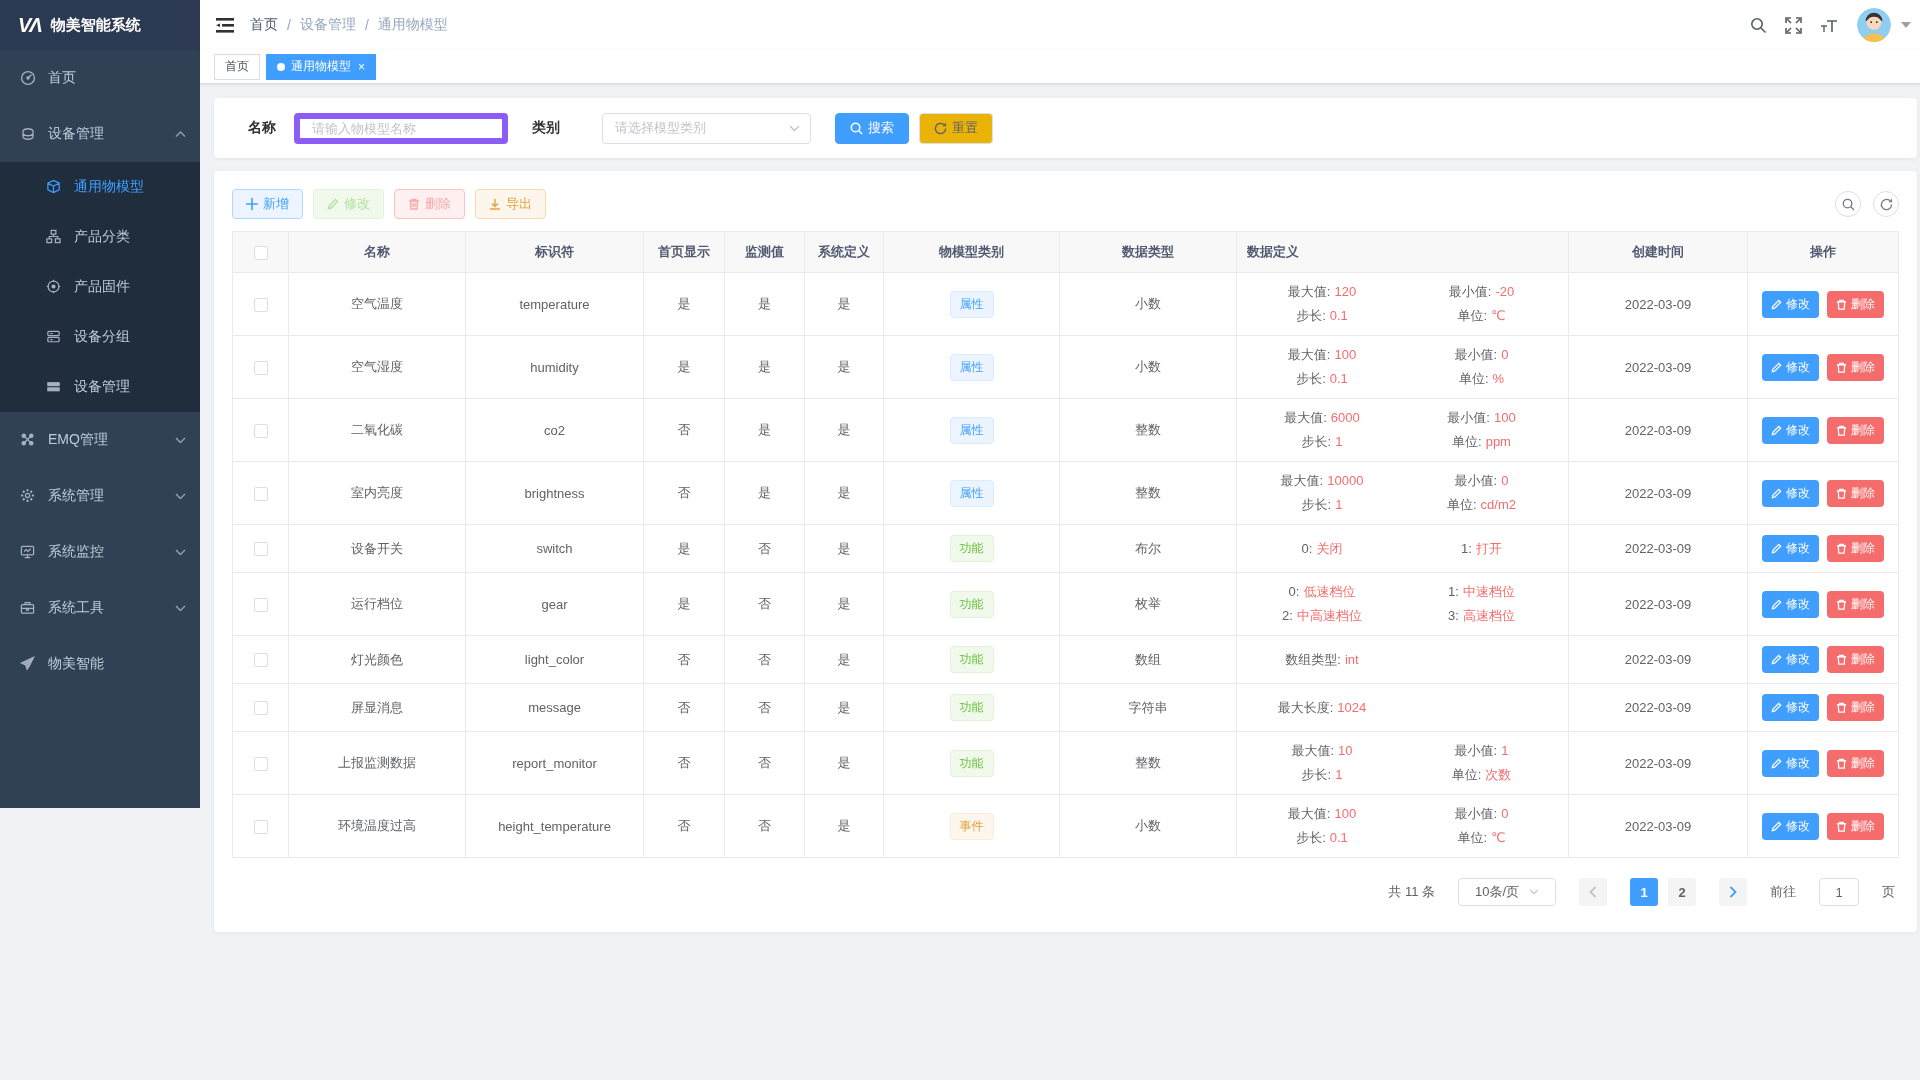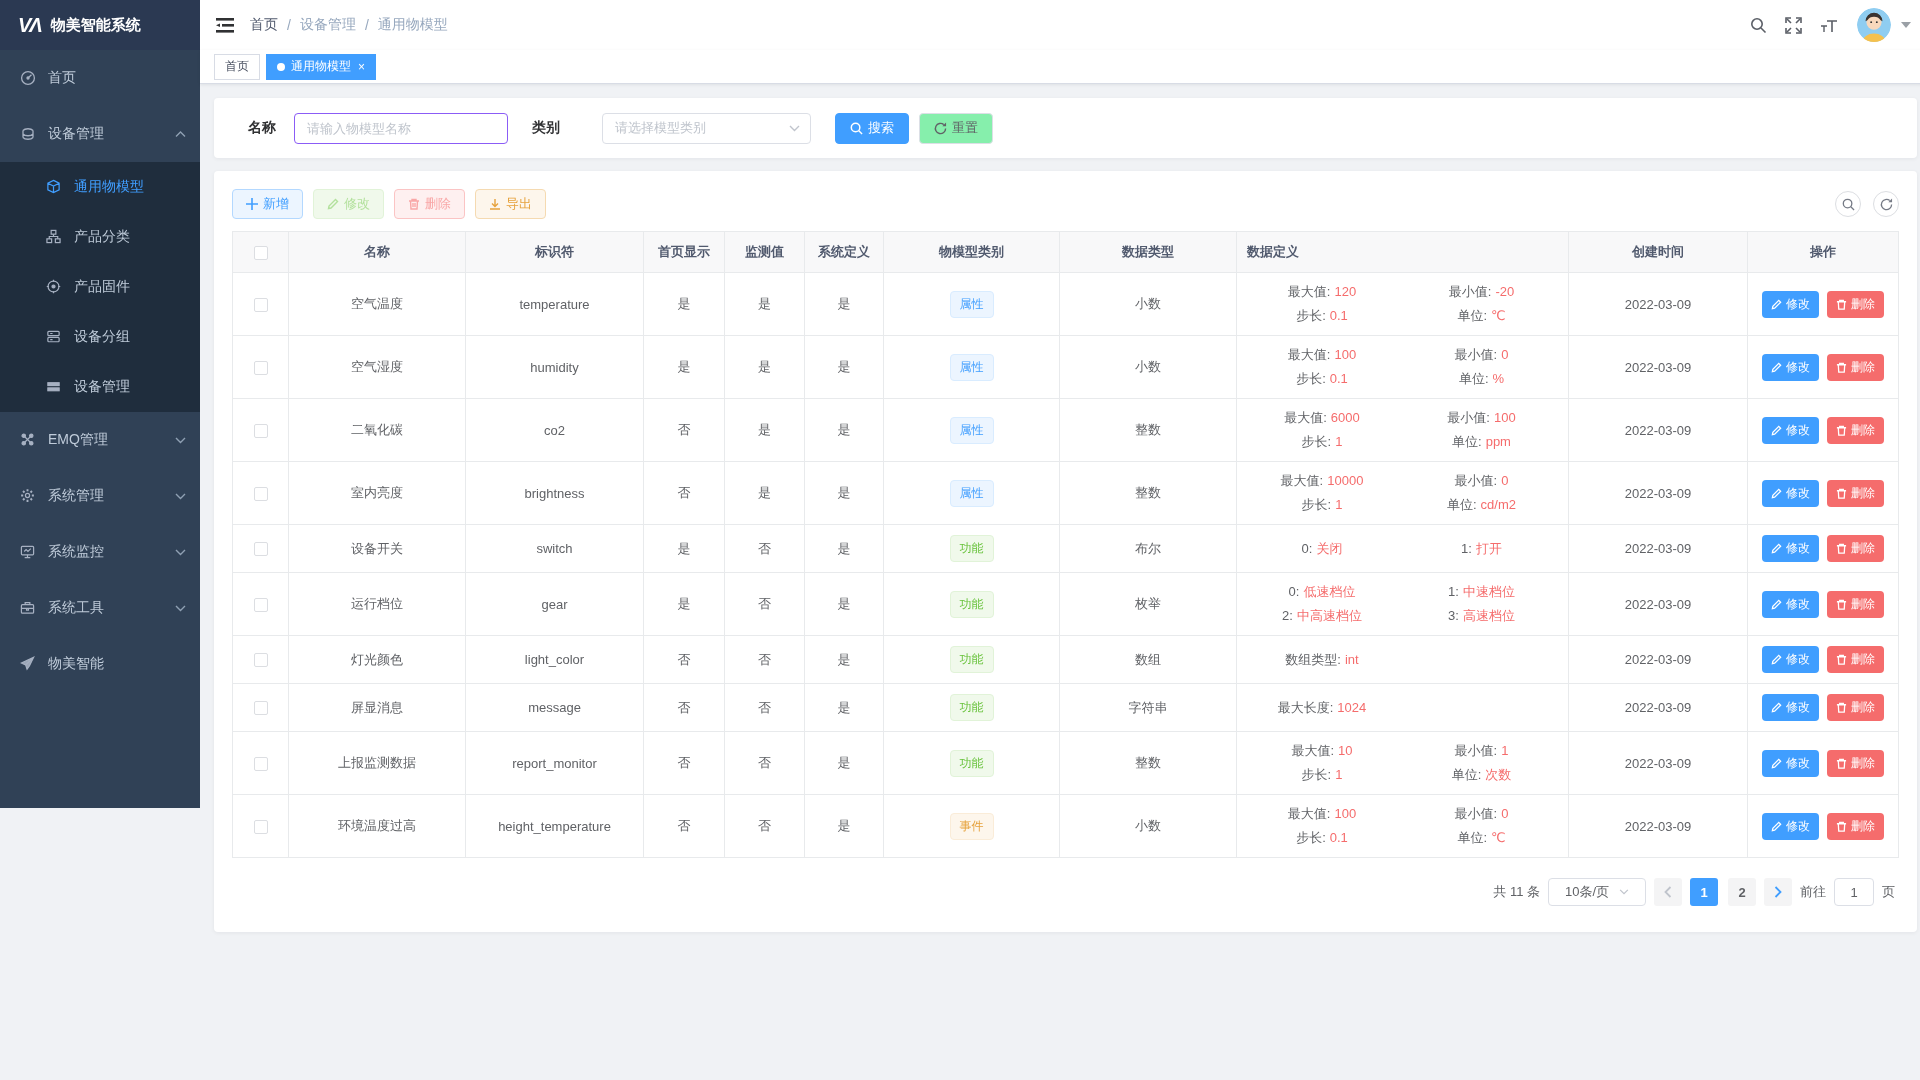--- a/index.html
+++ b/index.html
@@ -41,28 +41,28 @@
   .tag-tab.active { background:#409eff; border-color:#409eff; color:#fff; }
   .tab-dot { width:8px; height:8px; border-radius:50%; background:#fff; display:inline-block; margin-right:6px; }
   .tab-close { margin-left:7px; font-size:12px; cursor:pointer; }
 
   .content { flex:1; padding:14px 14px 0 14px; overflow:hidden; }
   .card { background:#fff; border-radius:4px; box-shadow:0 1px 4px rgba(0,21,41,.06); }
 
   
   .filter-card { height:60px; display:flex; align-items:center; padding:0 20px; gap:10px; margin-bottom:13px; }
   .f-label { font-size:14px; font-weight:bold; color:#303133; margin:0 8px 0 14px; }
-  .f-input { width:214px; height:31px; border:1px solid #8b5cf6; border-radius:4px; padding:0 12px;
+  .f-input { width:214px; height:31px; border:6px solid #8b5cf6; border-radius:4px; padding:0 12px;
     font-size:13px; color:#000000; background:#fff; outline:none; font-family:inherit;}
   .f-input::placeholder { color:#bfc4cc; }
   .f-select { width:209px; height:31px; border:1px solid #dcdfe6; border-radius:4px; padding:0 10px 0 12px;
     font-size:13px; color:#bfc4cc; display:flex; align-items:center; justify-content:space-between; cursor:pointer; margin-left:24px;text-align:right;}
   .f-select .sel-caret { color:#c0c4cc; display:inline-flex; }
   .btn { height:31px; border-radius:4px; border:1px solid transparent; font-size:13px; display:inline-flex;
-    align-items:center; gap:5px; padding:0 14px; cursor:pointer; font-family:inherit; background:#86efac;}
+    align-items:center; gap:5px; padding:0 14px; cursor:pointer; font-family:inherit; background:#eab308;}
   .btn-primary { background:#409eff; border-color:#409eff; color:#fff; margin-left:14px; }
   .btn-plain { border-color:#dcdfe6; color:#606266; }
 
   
   .table-card { padding:18px; }
   .toolbar { display:flex; align-items:center; margin-bottom:12px; }
   .mini-btn { height:30px; border-radius:4px; font-size:13px; display:inline-flex; align-items:center; gap:5px;
     padding:0 13px; margin-right:10px; cursor:pointer; border:1px solid; font-family:inherit;}
   .mb-add { background:#ecf5ff; border-color:#b3d8ff; color:#409eff; }
   .mb-edit { background:#f0f9eb; border-color:#e1f3d8; color:#b3e19d; }
@@ -86,21 +86,21 @@
   .def-grid { display:grid; grid-template-columns:150px 1fr; row-gap:6px; column-gap:8px; }
   .def-pair { white-space:nowrap; }
   .def-label { color:#606266; }
   .def-value { color:#f56c6c; margin-left:4px; }
   .row-btn { height:27px; border-radius:4px; border:none; color:#fff; font-size:12px; display:inline-flex;
     align-items:center; gap:4px; padding:0 9px; cursor:pointer; font-family:inherit;}
   .rb-edit { background:#409eff; margin-right:8px; }
   .rb-del { background:#f56c6c; }
 
   
-  .pagination { display:flex; align-items:center; justify-content:flex-end; gap:8px; padding:20px 4px 8px 0;
+  .pagination { display:flex; align-items:center; justify-content:flex-end; gap:23px; padding:20px 4px 8px 0;
     font-size:13px; color:#606266; }
   .pg-select { width:98px; height:28px; border:1px solid #dcdfe6; border-radius:4px; display:flex; align-items:center;
     justify-content:center; gap:10px; color:#606266; cursor:pointer; }
   .pg-btn { min-width:28px; height:28px; border-radius:3px; background:#f4f4f5; color:#606266; display:inline-flex;
     align-items:center; justify-content:center; font-weight:bold; cursor:pointer; }
   .pg-btn.disabled { color:#c0c4cc; }
   .pg-btn.arrow-next { color:#409eff; }
   .pg-page { min-width:28px; height:28px; border-radius:3px; background:#f4f4f5; color:#606266; display:inline-flex;
     align-items:center; justify-content:center; font-weight:bold; cursor:pointer; }
   .pg-page.active { background:#409eff; color:#fff; }

